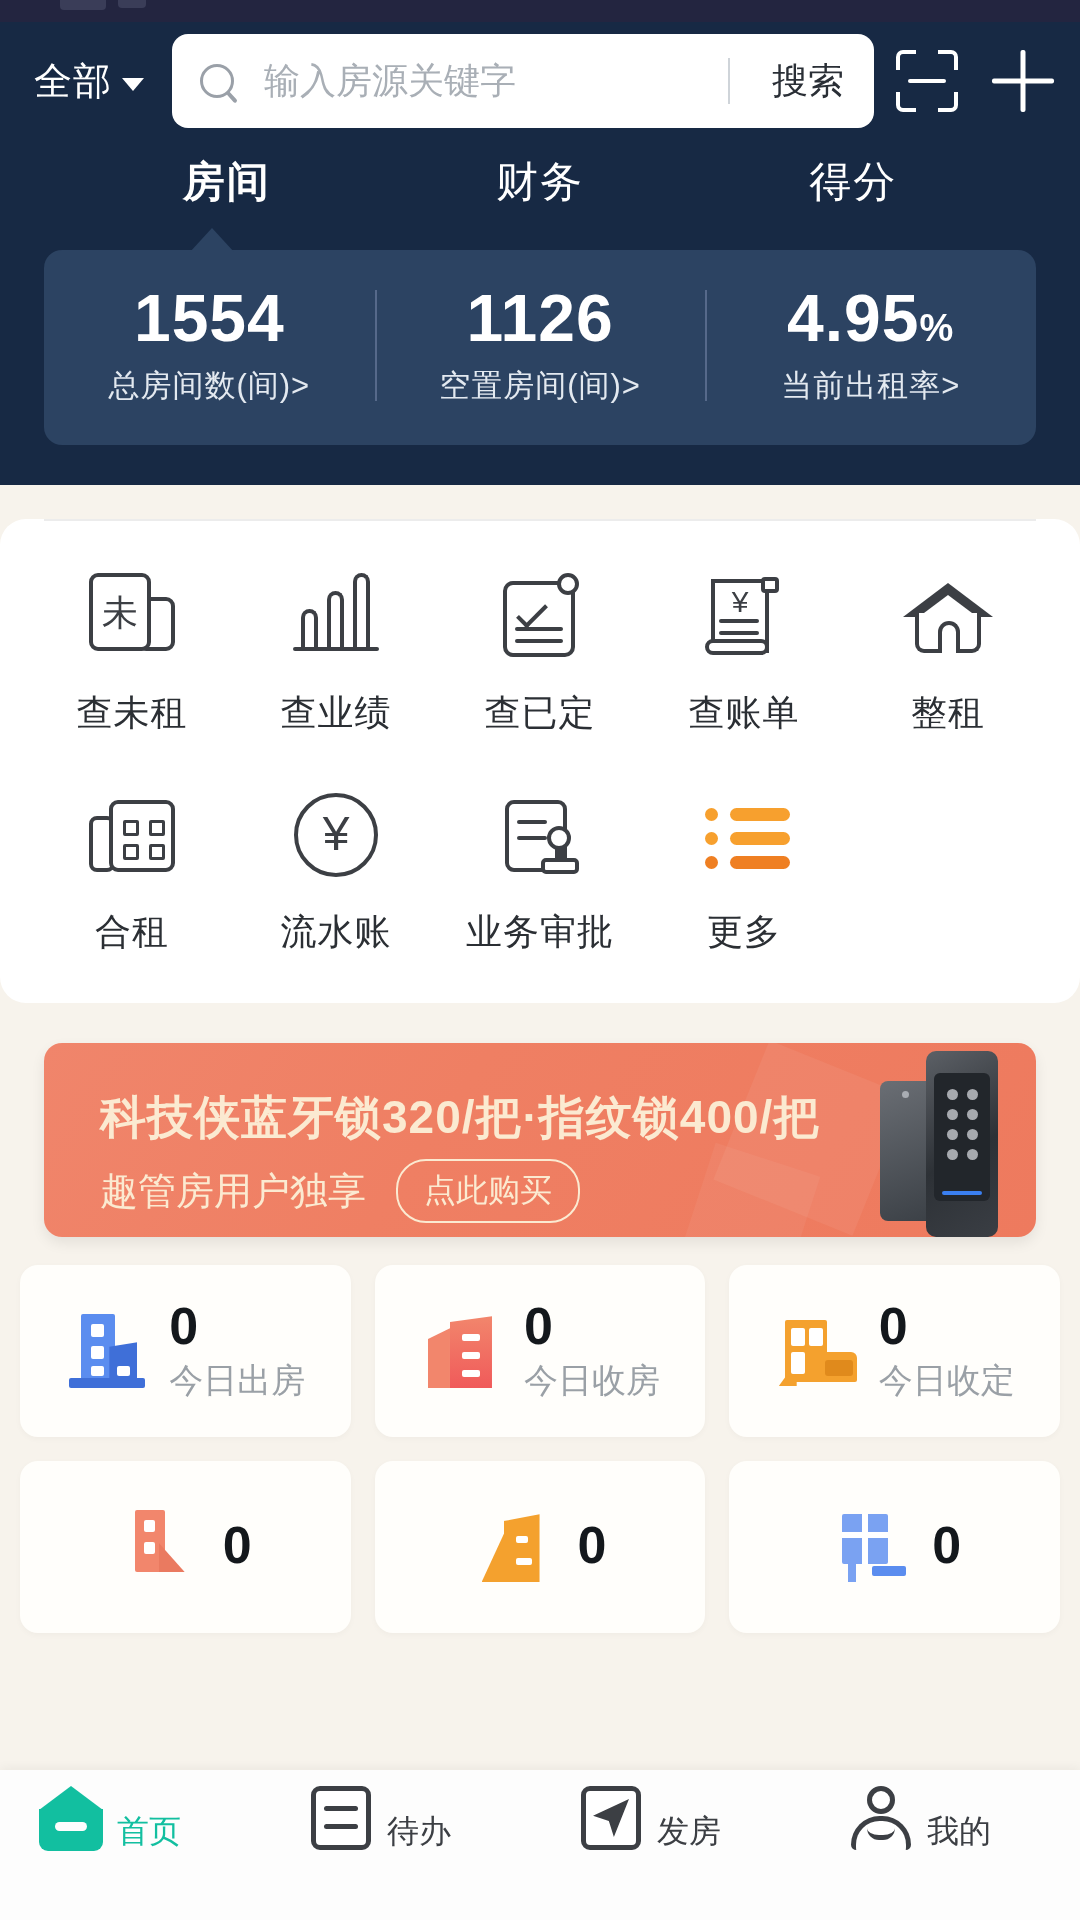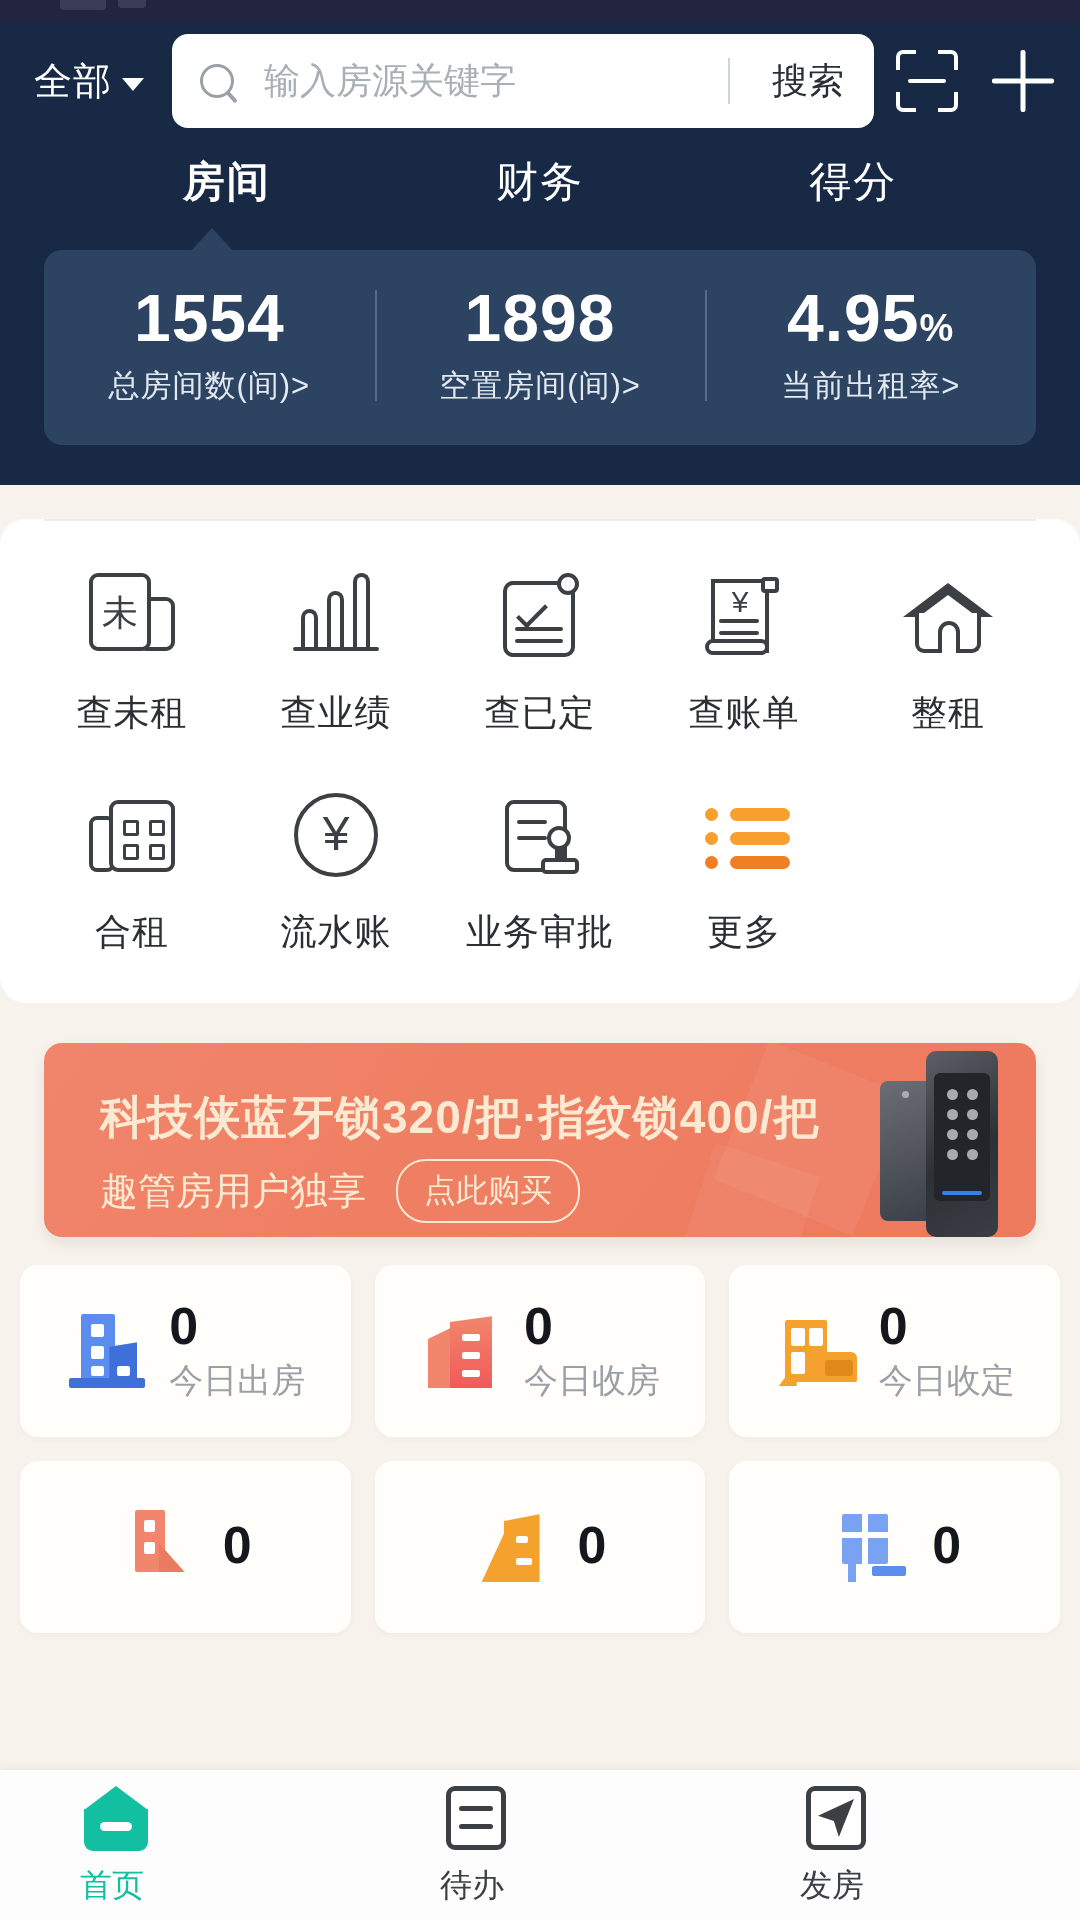--- a/index.html
+++ b/index.html
@@ -329,21 +329,21 @@
 
   
   .bottomnav{
     position:absolute; left:0; bottom:0; width:1080px; height:150px;
     background:#fdfdfd;
     display:flex; align-items:flex-start; justify-content:space-around;
     padding-top:12px;
     box-shadow:0 -2px 10px rgba(0,0,0,.05);
   }
   .nav{
-    display:flex;flex-direction:column;align-items:flex-start;gap:10px;width:200px;
+    display:flex;flex-direction:row;align-items:flex-end;gap:10px;width:200px;
   }
   .nav .nlabel{ font-size:32px;color:#3c3f44; }
   .nav.active .nlabel{ color:#12bfa0; }
   .nic{ width:72px;height:72px;position:relative;}
   
   .n-home .roof{position:absolute;left:4px;top:4px;width:0;height:0;border-left:32px solid transparent;border-right:32px solid transparent;border-bottom:24px solid #12bfa0;}
   .n-home .body{position:absolute;left:4px;top:27px;width:64px;height:42px;background:#12bfa0;border-radius:0 0 9px 9px;}
   .n-home .slot{position:absolute;left:20px;top:40px;width:32px;height:9px;background:#fdfdfd;border-radius:5px;}
   
   .n-todo .box{position:absolute;left:6px;top:4px;width:60px;height:64px;border:5px solid #3c3f44;border-radius:9px;background:#fff;}
@@ -401,21 +401,21 @@
   </div>
 
   <div class="statswrap">
     <div class="arrow"></div>
     <div class="stats">
       <div class="stat">
         <div class="num"><span>1554</span></div>
         <div class="lbl">总房间数(间)&gt;</div>
       </div>
       <div class="stat">
-        <div class="num"><span>1898</span></div>
+        <div class="num"><span>1126</span></div>
         <div class="lbl">空置房间(间)&gt;</div>
       </div>
       <div class="stat">
         <div class="num"><span>4.95</span><span class="pct">%</span></div>
         <div class="lbl">当前出租率&gt;</div>
       </div>
     </div>
   </div>
 </div>
 
@@ -672,14 +672,22 @@
 
   <div class="nav">
     <div class="nic n-pub">
       <span class="box"></span>
         <span class="arr"></span>
     </div>
     <div class="nlabel">发房</div>
   </div>
 
 
+  <div class="nav">
+    <div class="nic n-mine">
+      <span class="head"></span>
+        <span class="body"></span>
+        <span class="smile"></span>
+    </div>
+    <div class="nlabel">我的</div>
+  </div>
 
 </div>
 
 </body></html>

